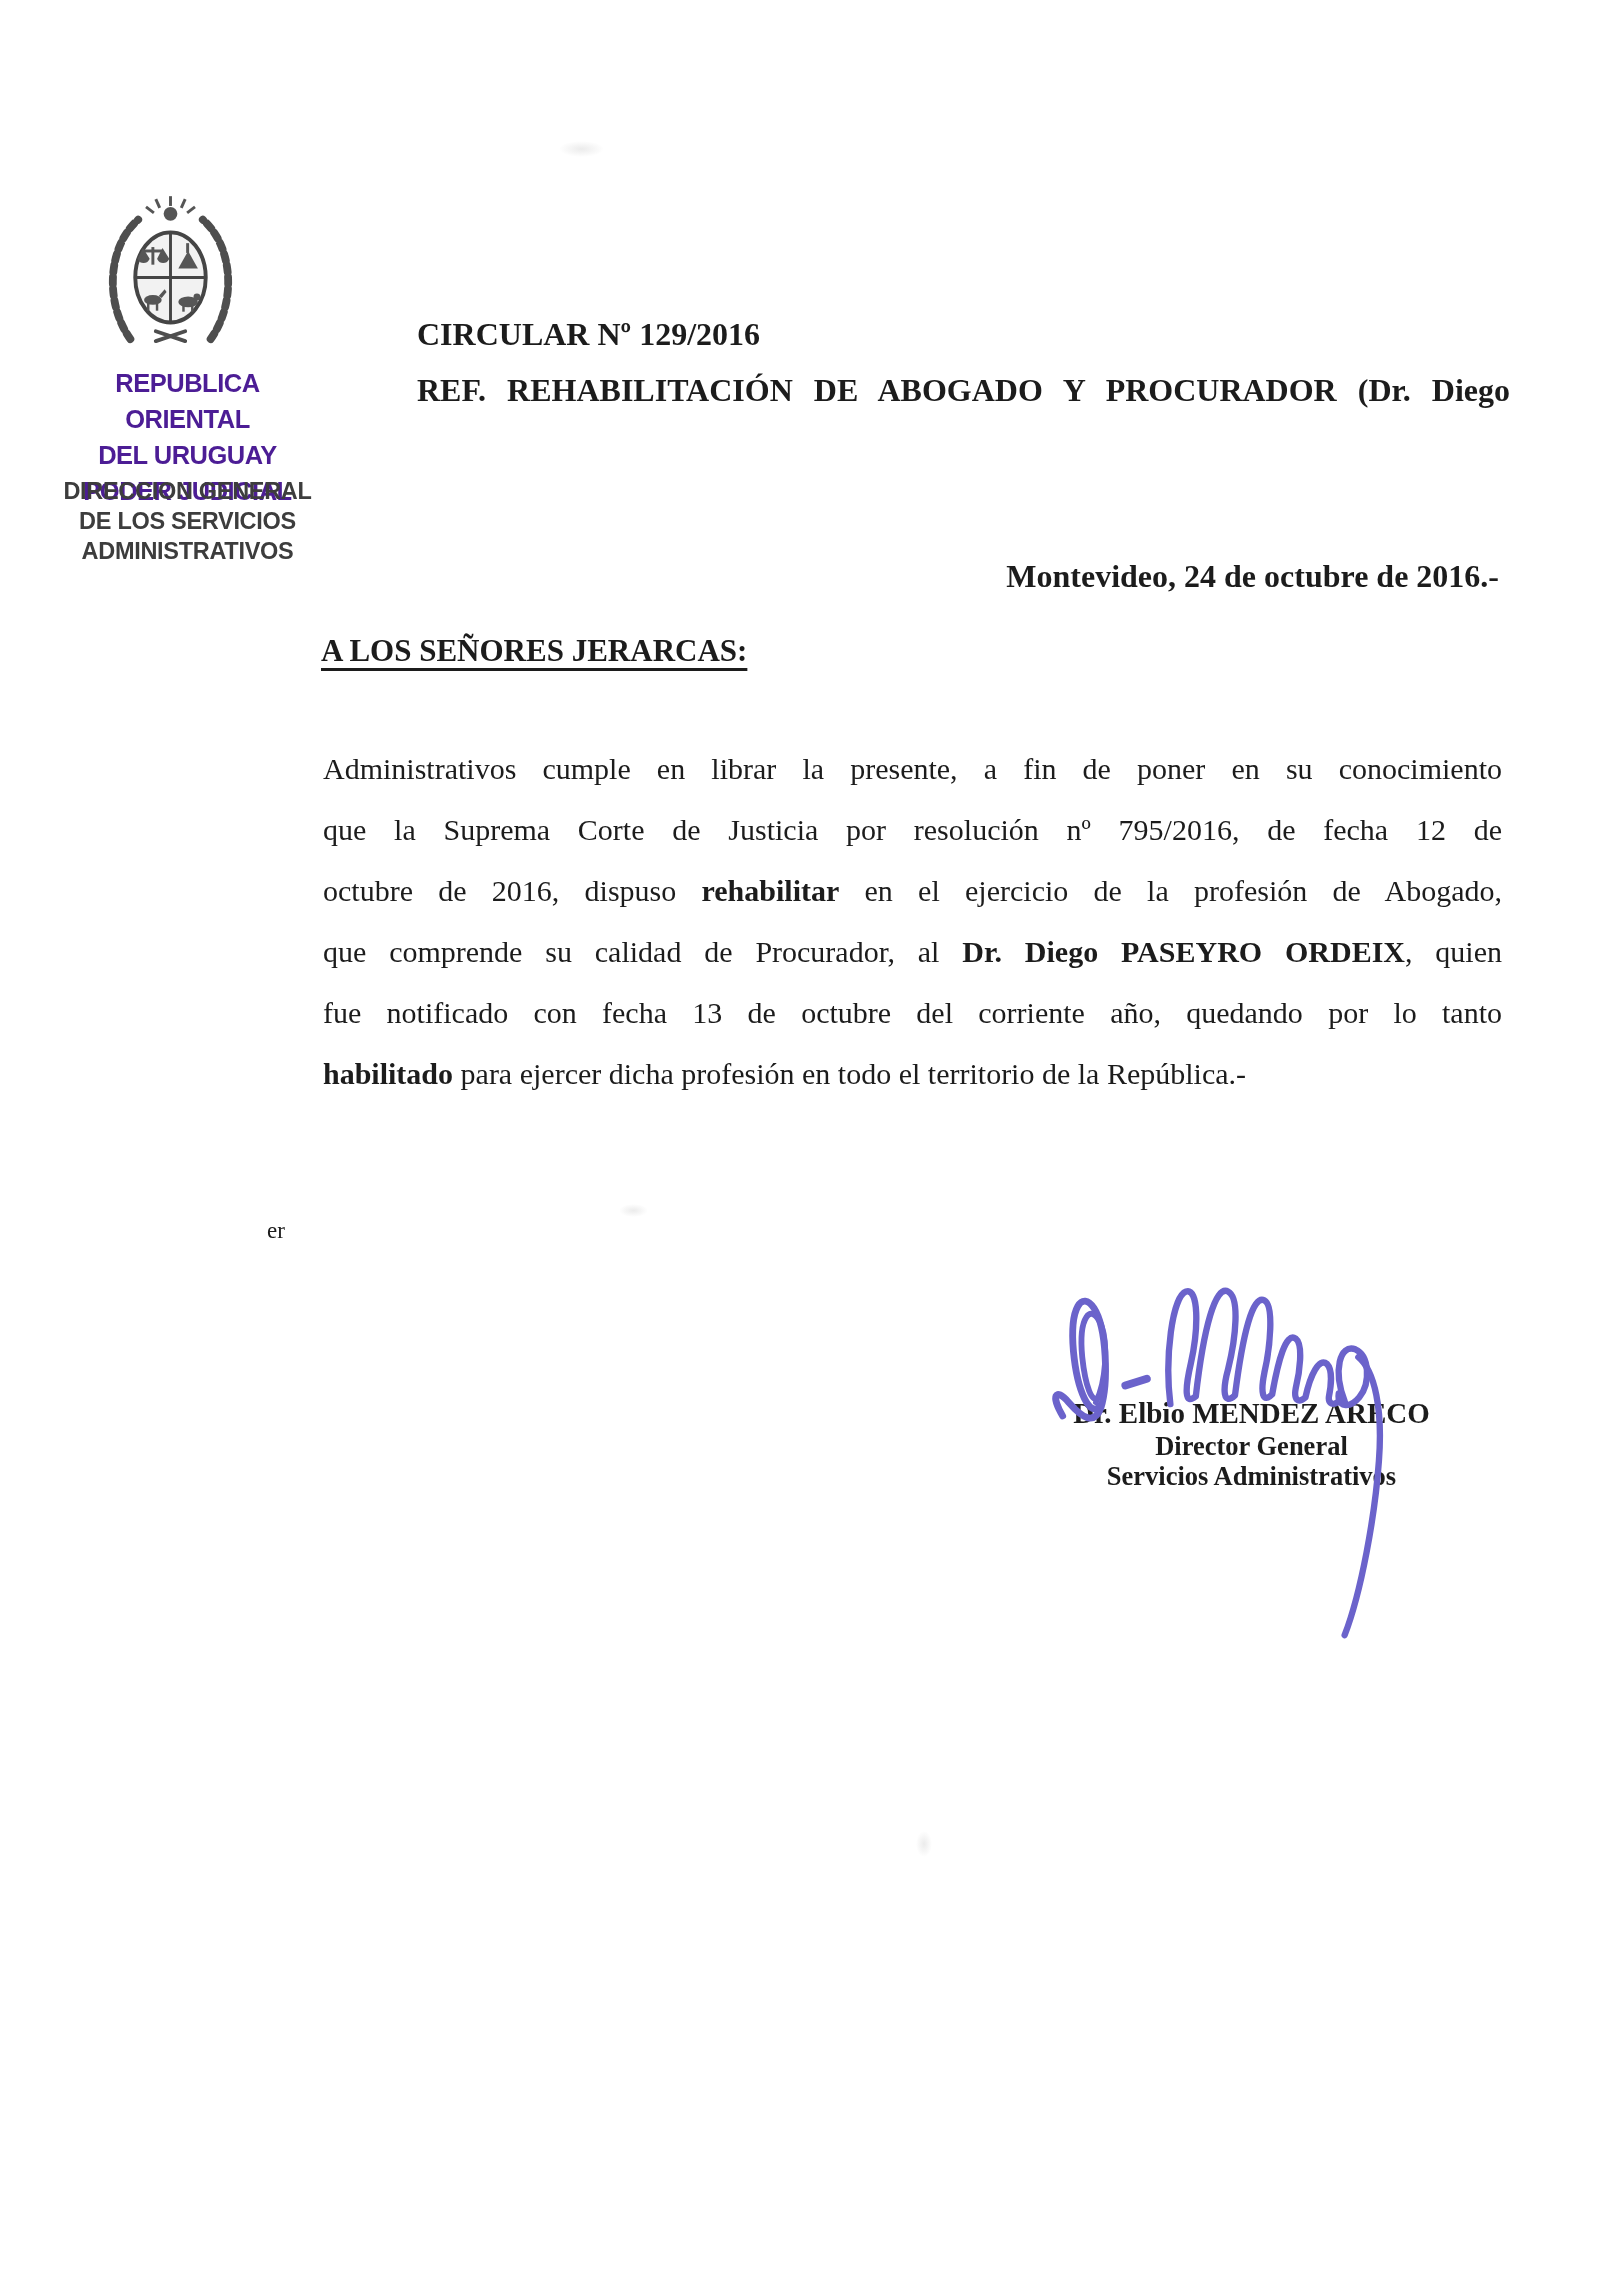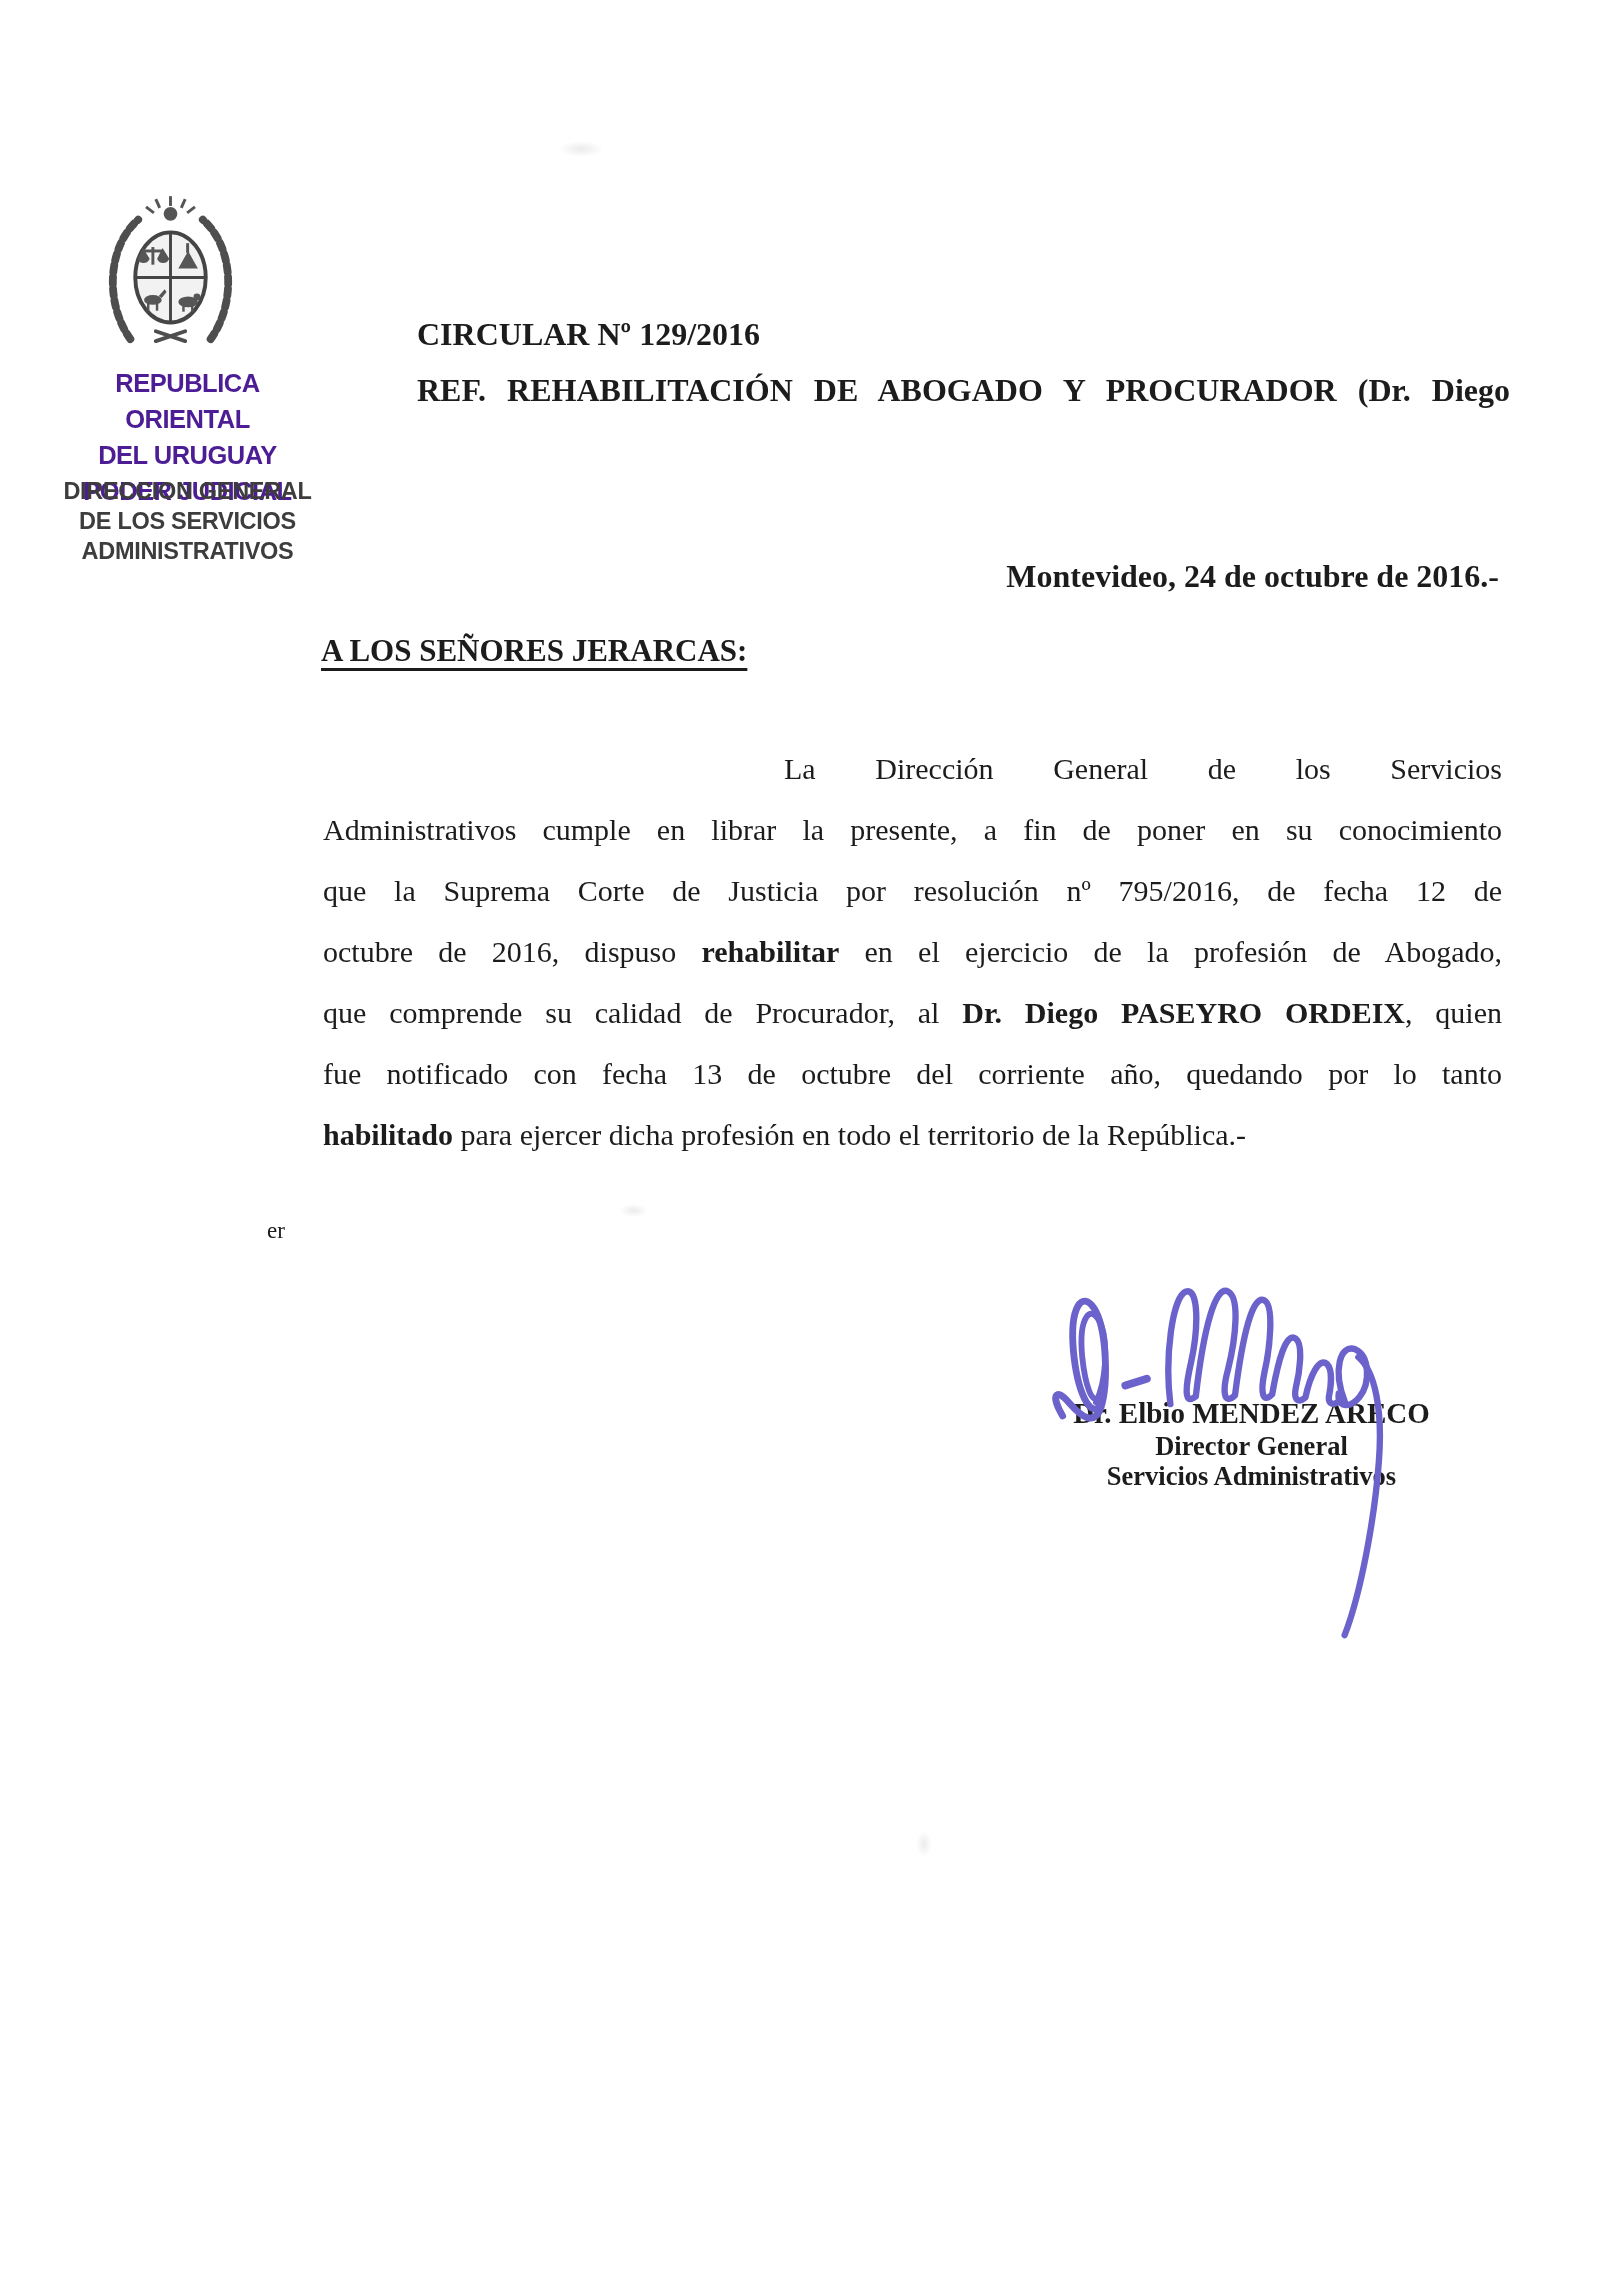--- a/index.html
+++ b/index.html
@@ -150,21 +150,20 @@
 <div class="abs title-block">
   <div class="title-line">CIRCULAR Nº 129/2016</div>
   <div class="title-line ref-line-1">REF. REHABILITACIÓN DE ABOGADO Y PROCURADOR (Dr. Diego</div>
 </div>
 
 <div class="abs dateline">Montevideo, 24 de octubre de 2016.-</div>
 
 <div class="abs salutation">A LOS SEÑORES JERARCAS:</div>
 
 <div class="abs body-block">
-  <div class="bline stretch indent-first"><span>La Dirección General de los Servicios</span></div>
   <div class="bline stretch"><span>Administrativos cumple en librar la presente, a fin de poner en su conocimiento</span></div>
   <div class="bline stretch"><span>que la Suprema Corte de Justicia por resolución nº 795/2016, de fecha 12 de</span></div>
   <div class="bline stretch"><span>octubre de 2016, dispuso </span><span class="b">rehabilitar</span><span> en el ejercicio de la profesión de Abogado,</span></div>
   <div class="bline stretch"><span>que comprende su calidad de Procurador, al </span><span class="b">Dr. Diego PASEYRO ORDEIX</span><span>, quien</span></div>
   <div class="bline stretch"><span>fue notificado con fecha 13 de octubre del corriente año, quedando por lo tanto</span></div>
   <div class="bline no-stretch"><span class="b">habilitado</span><span> para ejercer dicha profesión en todo el territorio de la República.-</span></div>
 </div>
 
 <div class="abs typist">er</div>
 

